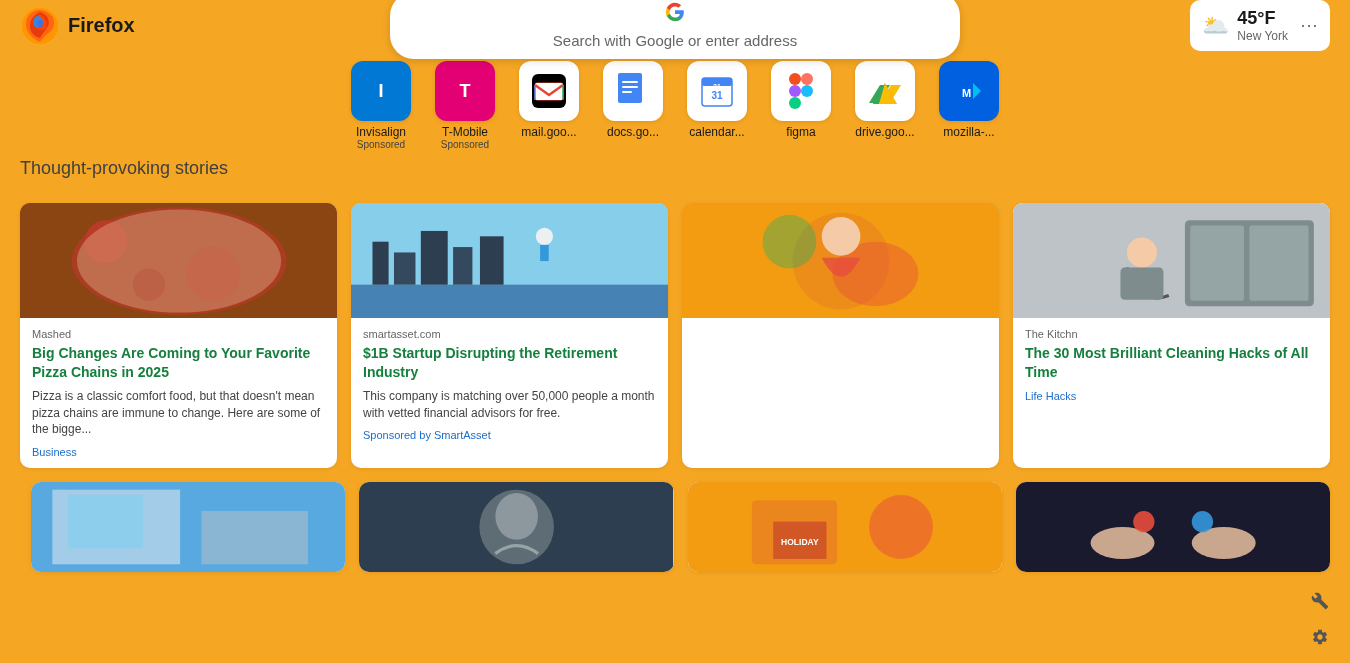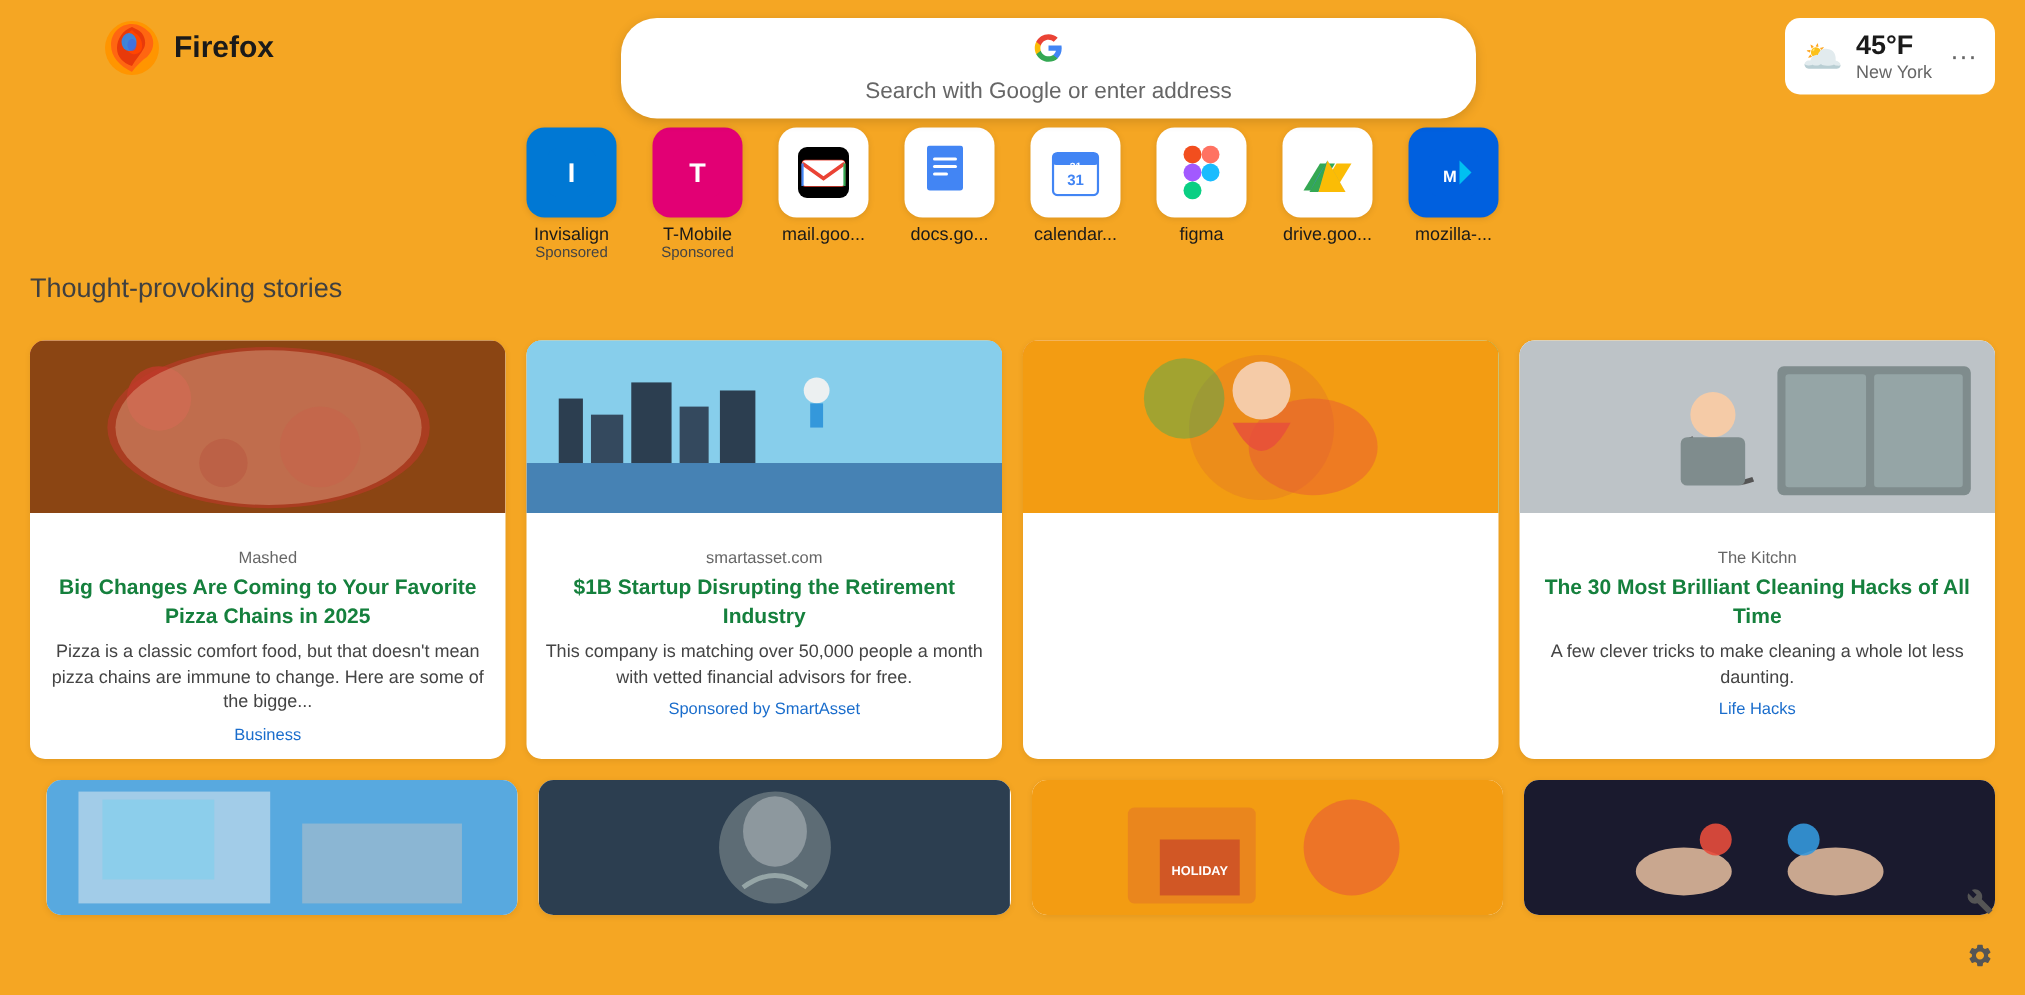--- a/index.html
+++ b/index.html
@@ -8,24 +8,23 @@
       height: 663px;
       background-color: #F5A623;
       font-family: -apple-system, BlinkMacSystemFont, 'Segoe UI', Arial, sans-serif;
       overflow: hidden;
       position: relative;
     }
 
     
     .header {
       display: flex;
-      align-items: flex-start;
-      padding: 12px 20px;
+      align-items: center;
+      padding: 0 20px;
       position: relative;
-      margin-left: 48px;
     }
 
     .firefox-logo {
       display: flex;
       align-items: center;
       gap: 8px;
     }
 
     .firefox-icon {
       width: 40px;
@@ -176,22 +175,21 @@
       width: 100%;
       height: 115px;
       display: flex;
       align-items: center;
       justify-content: center;
       font-size: 11px;
       color: #999;
     }
 
     .story-content {
-      padding: 24px 12px 10px;
-      text-align: center;
+      padding: 10px 12px 10px;
     }
 
     .story-source {
       font-size: 11px;
       color: #666;
       margin-bottom: 4px;
     }
 
     .story-headline {
       font-size: 14px;
@@ -504,21 +502,20 @@
           <rect x="220" y="25" width="55" height="70" rx="2" fill="#95a5a6"></rect>
 
           <circle cx="120" cy="50" r="14" fill="#f5cba7"></circle>
           <path d="M106 64 Q120 100 145 90" stroke="#555" stroke-width="3" fill="none"></path>
           <rect x="100" y="64" width="40" height="30" rx="4" fill="#7f8c8d"></rect>
         </svg>
       </div>
       <div class="story-content">
         <div class="story-source">The Kitchn</div>
         <div class="story-headline">The 30 Most Brilliant Cleaning Hacks of All Time</div>
-        <div class="story-excerpt">A few clever tricks to make cleaning a whole lot less daunting.</div>
         <span class="story-category">Life Hacks</span>
       </div>
     </div>
 
   </div>
 
   <div class="stories-grid-bottom">
     <div class="story-card-bottom">
       <svg width="100%" height="90" viewBox="0 0 295 90" preserveAspectRatio="xMidYMid slice">
         <rect width="295" height="90" fill="#3498db"></rect>

